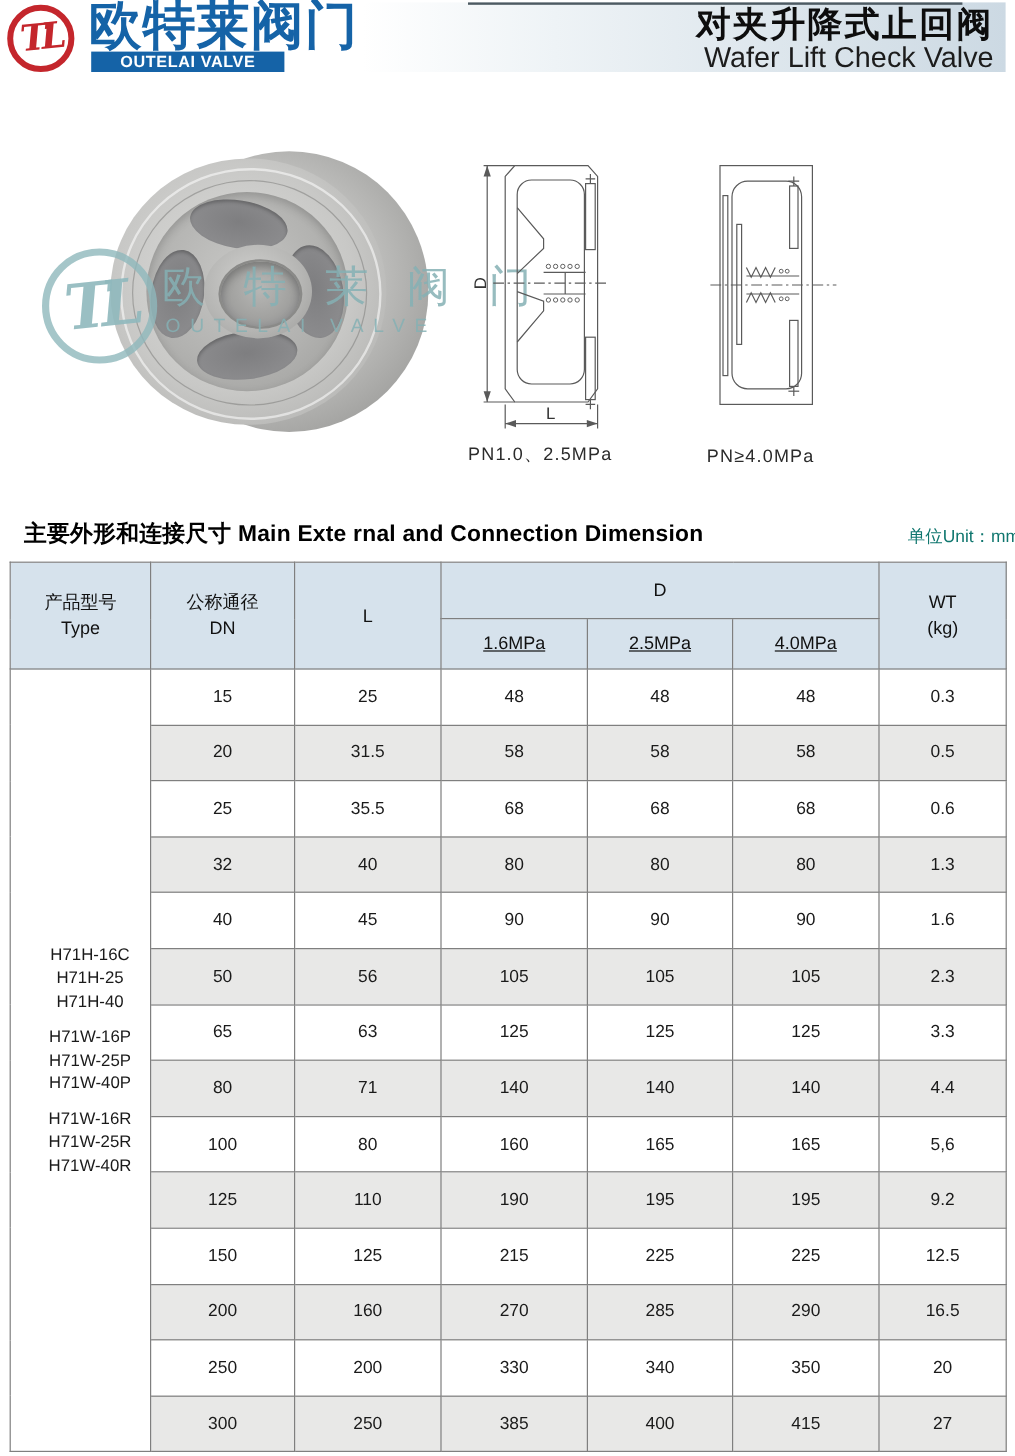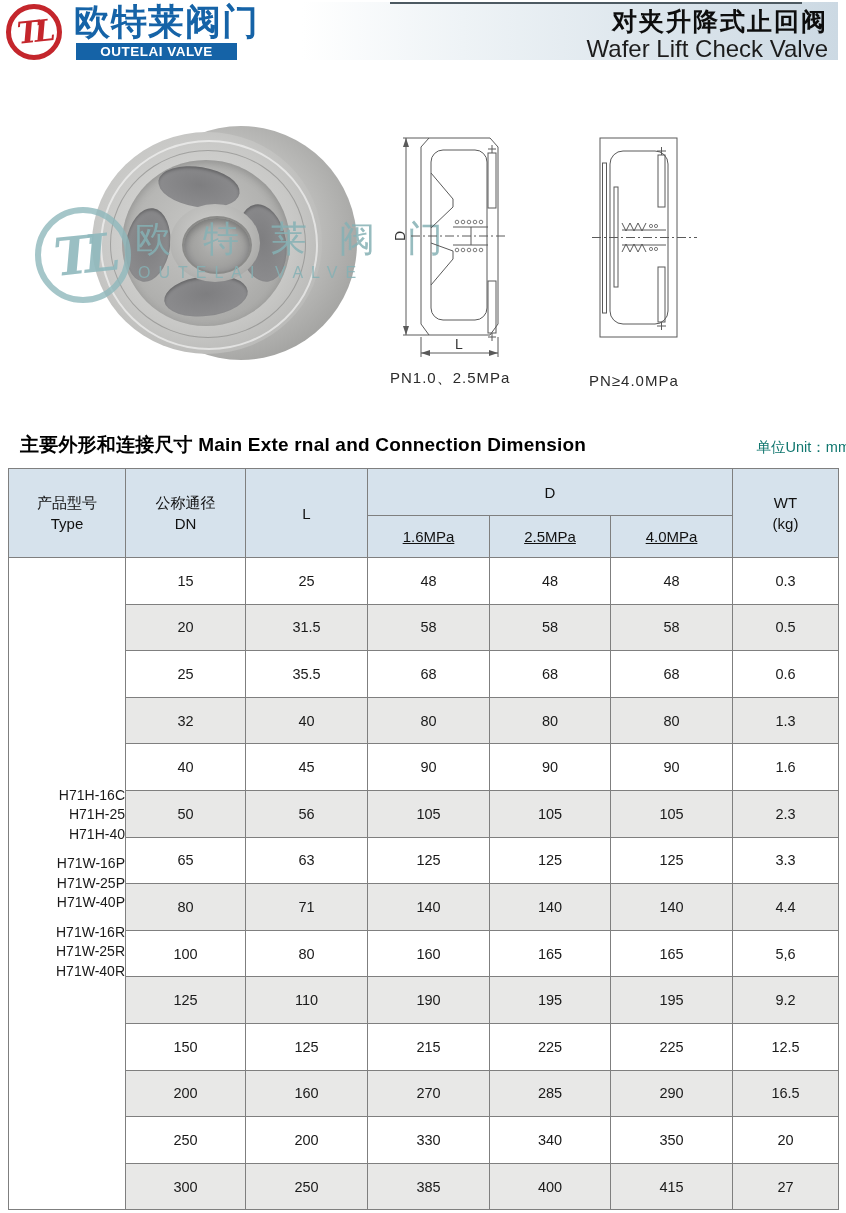--- a/index.html
+++ b/index.html
@@ -4,29 +4,29 @@
 <style>
   html,body{margin:0;padding:0;background:#ffffff;}
   .page{position:relative;width:846px;height:1213px;background:#fff;overflow:hidden;
         font-family:"Liberation Sans", sans-serif;color:#1a1a1a;}
 
   
   .logo-mark{position:absolute;left:6px;top:4px;width:46px;height:46px;border:5px solid #c4262c;
              border-radius:50%;display:flex;align-items:center;justify-content:center;}
   .logo-mark span{font-family:"DejaVu Serif", serif;font-style:italic;font-weight:bold;
                   font-size:30px;color:#c4262c;letter-spacing:-5px;transform:rotate(-6deg);line-height:1;}
-  .logo-cn{position:absolute;left:74px;top:1px;font-size:36px;font-weight:bold;color:#1563a7;
+  .logo-cn{position:absolute;left:74px;top:1px;font-size:44px;font-weight:bold;color:#1563a7;
            letter-spacing:1px;line-height:42px;}
   .logo-en{position:absolute;left:76px;top:43px;width:161px;height:17px;background:#1563a7;
            color:#fff;font-size:13.5px;font-weight:bold;text-align:center;line-height:17px;letter-spacing:.5px;}
   .title-box{position:absolute;left:302px;top:2px;width:536px;height:58px;
              background:linear-gradient(to right, rgba(255,255,255,0) 0%, #eef3f6 30%, #ccd9e3 100%);
              text-align:right;padding:0;}
   .title-topline{position:absolute;top:0;left:88px;width:412px;height:2px;background:#4d5a62;}
-  .title-cn{margin:3px 10px 0 0;font-size:25px;font-weight:bold;color:#0d0d0d;letter-spacing:2px;line-height:33px;}
+  .title-cn{margin:3px 10px 0 0;font-size:29px;font-weight:bold;color:#0d0d0d;letter-spacing:2px;line-height:33px;}
   .title-en{margin:0 10px 0 0;font-size:24px;color:#1c1c1c;line-height:21px;}
 
   
   .photo{position:absolute;left:30px;top:112px;width:330px;height:252px;}
   .photo div{position:absolute;}
   .v-body{left:95px;top:14px;width:232px;height:234px;border-radius:50%;
           background:radial-gradient(ellipse at 35% 45%, #dcdcda 0%, #c3c3c1 45%, #a5a5a3 75%, #8d8d8b 100%);}
   .v-face{left:62px;top:20px;width:230px;height:222px;border-radius:50%;
           background:radial-gradient(ellipse at 45% 45%, #dededc 0%, #c8c8c6 55%, #a8a8a6 100%);}
   .v-ring1{left:70px;top:28px;width:214px;height:206px;border-radius:50%;border:2px solid rgba(255,255,255,.55);}
@@ -73,21 +73,21 @@
   
   table.dims{position:absolute;left:8px;top:468px;width:830px;border-collapse:collapse;table-layout:fixed;}
   table.dims th, table.dims td{border:1px solid #7f7f7f;text-align:center;vertical-align:middle;
                                font-weight:normal;padding:0;}
   table.dims thead th{background:#d6e2ec;font-size:15px;color:#111;line-height:1.4;}
   table.dims thead tr:nth-child(1) th{height:46px;}
   table.dims thead tr:nth-child(2) th{height:41px;text-decoration:underline;}
   table.dims tbody td{height:45.6px;font-size:14.5px;color:#1a1a1a;}
   table.dims tbody tr.gray td{background:#e8e8e7;}
   table.dims tbody tr.white td{background:#ffffff;}
-  table.dims td.type-cell{background:#ffffff !important;text-align:right;padding-left:16px;font-size:14px;}
+  table.dims td.type-cell{background:#ffffff !important;text-align:center;padding-left:16px;font-size:14px;}
   .type-group{margin:10px 0;line-height:19.5px;}
 </style>
 </head>
 <body>
 
 <div class="page">
 
   <div class="logo-mark">
     <span>TL</span>
   </div>

